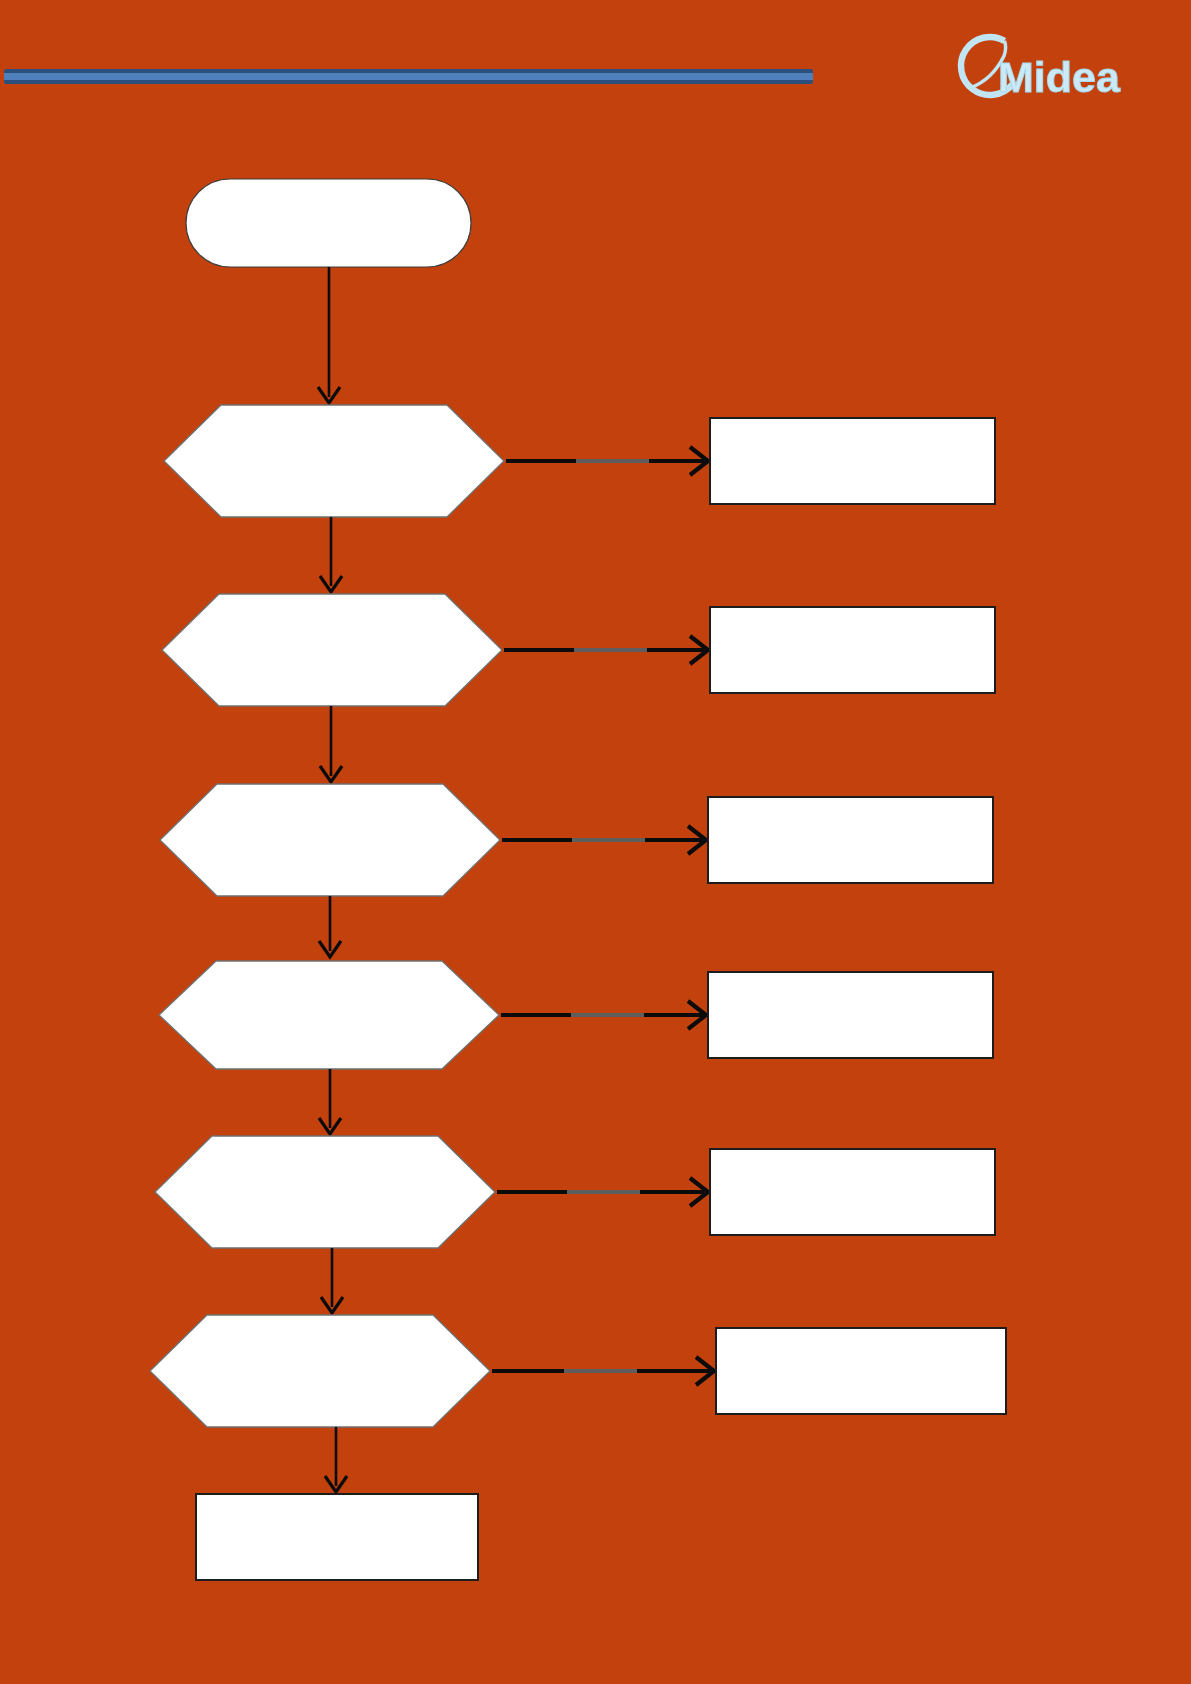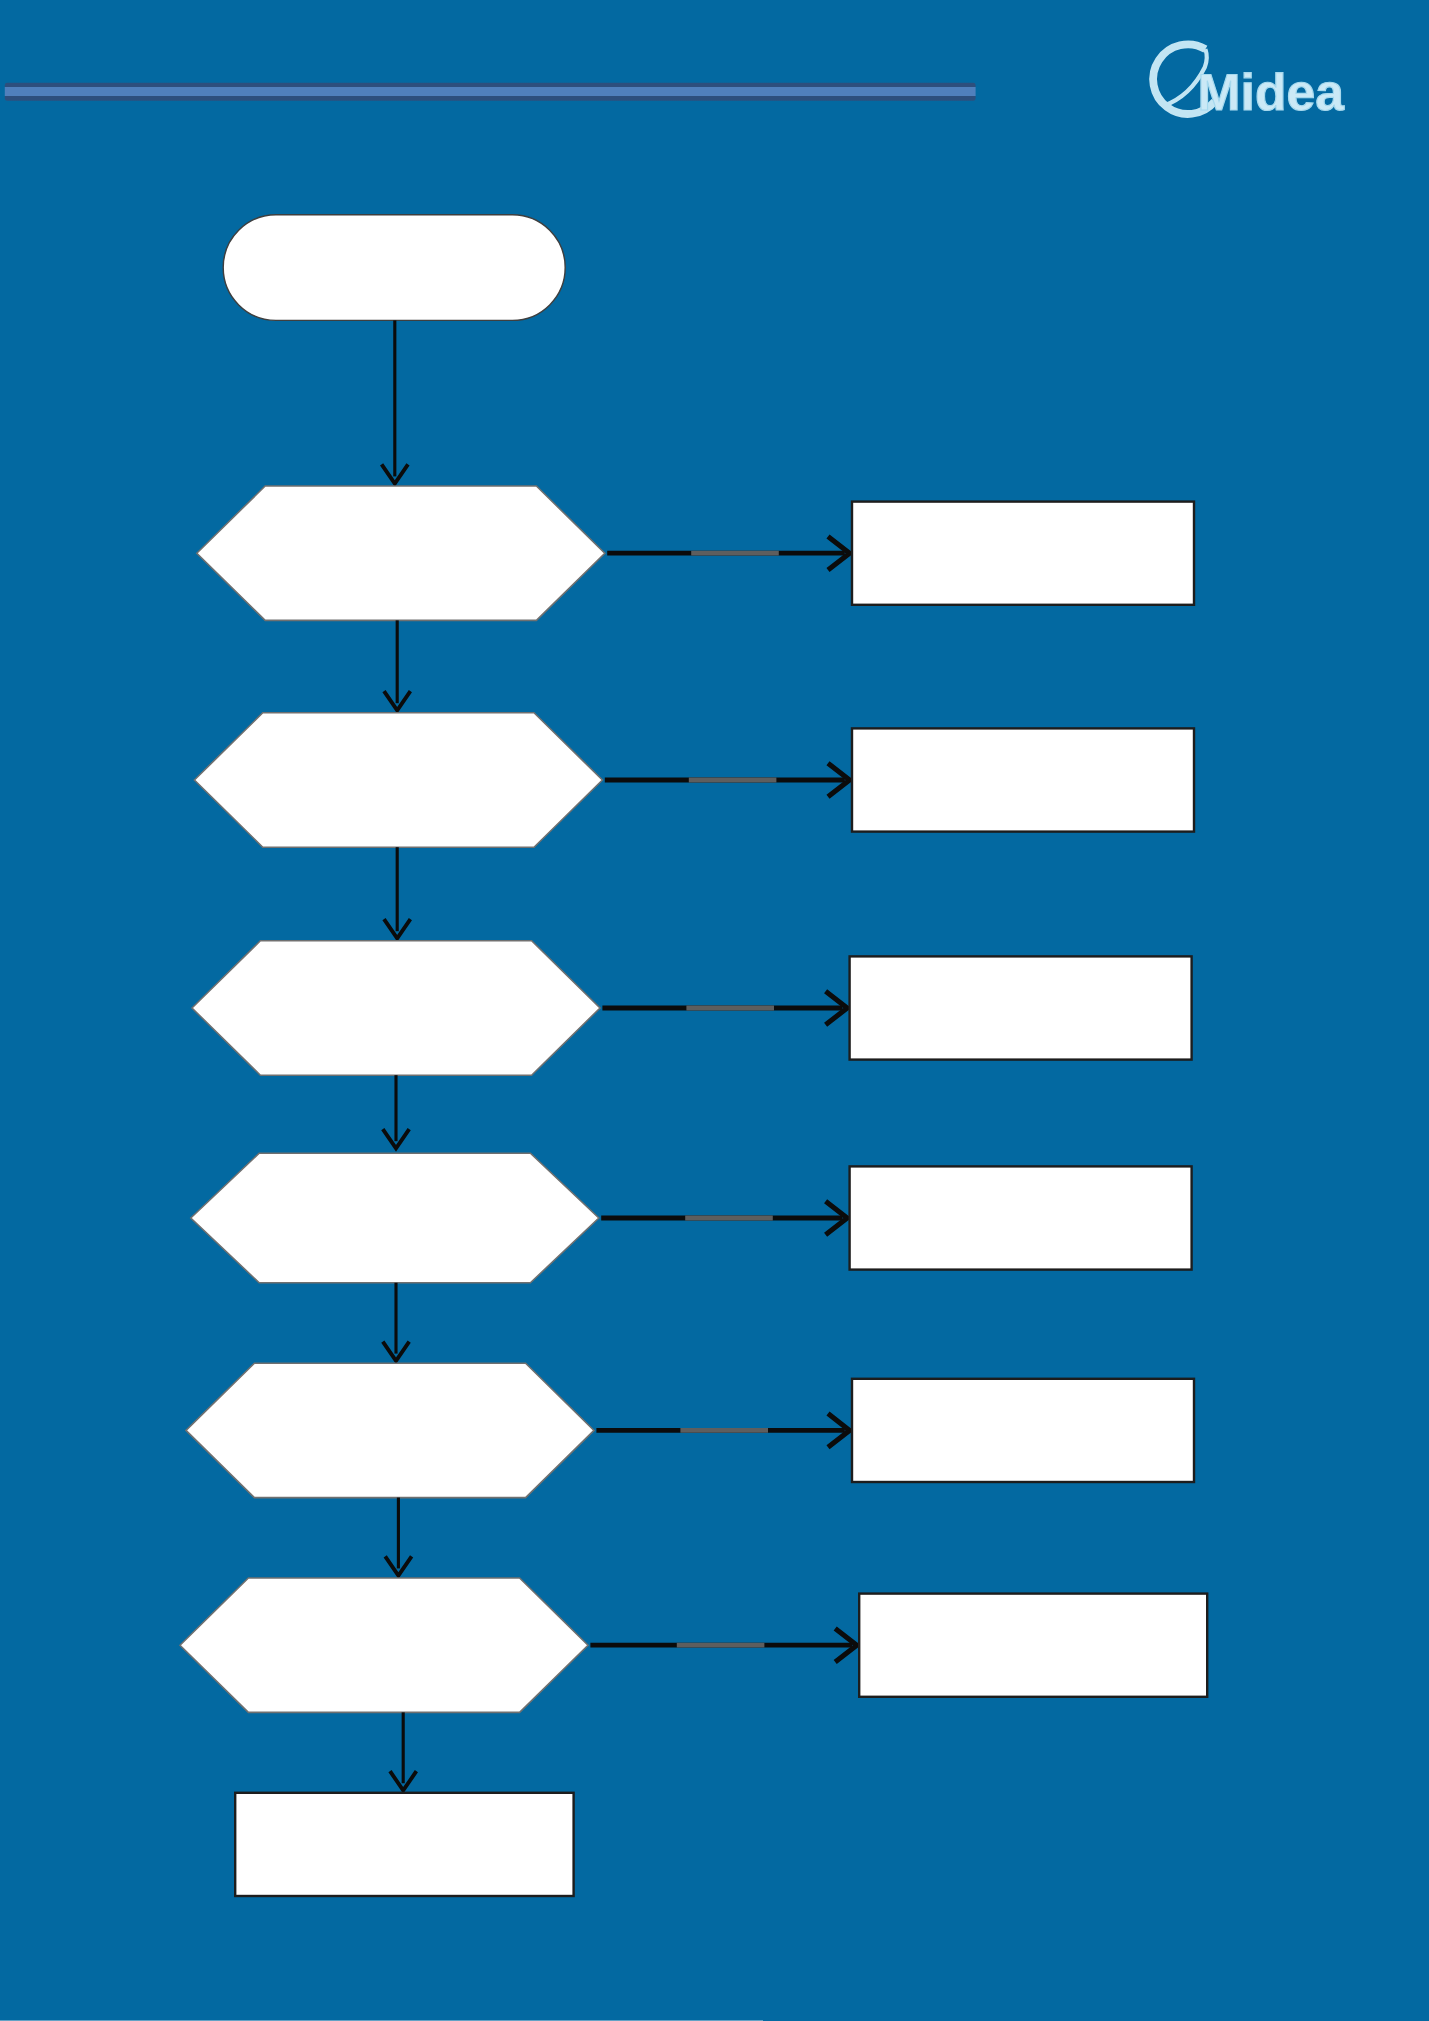--- a/index.html
+++ b/index.html
@@ -1,21 +1,21 @@
 <!DOCTYPE html>
 <html><head>
 <meta charset="utf-8">
 <title>Midea</title>
 <style>
   html, body { margin: 0; padding: 0; background: #ffffff; }
   .page {
     position: relative;
     width: 1191px;
     height: 1684px;
-    background: #0369a1;
+    background: #c2410c;
     overflow: hidden;
     font-family: "Liberation Sans", sans-serif;
   }
   .top-rule {
     position: absolute;
     left: 4px; top: 69px;
     width: 809px; height: 15px;
     border-radius: 2px;
     background: linear-gradient(to bottom,
       #2d4f7d 0%, #2d4f7d 26%,

